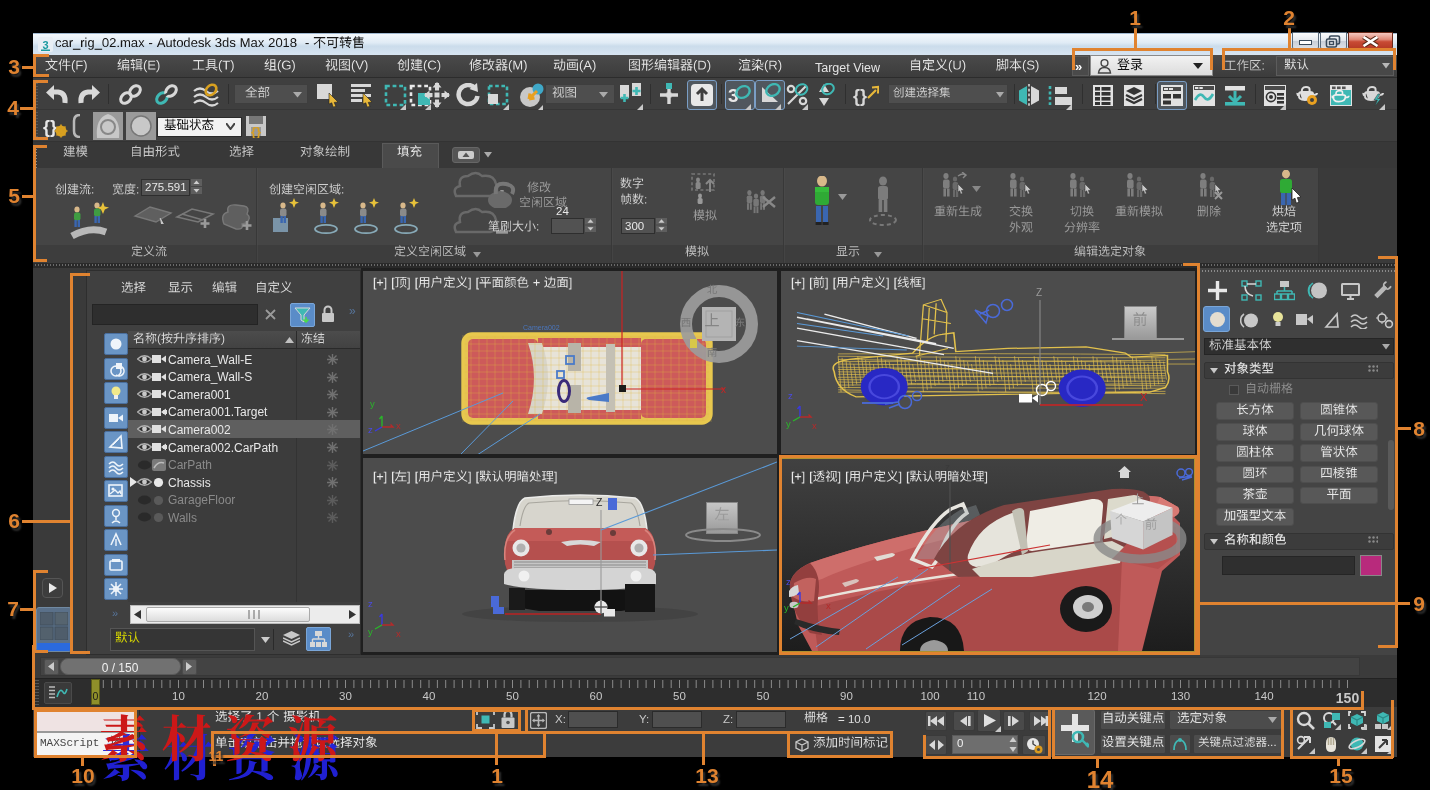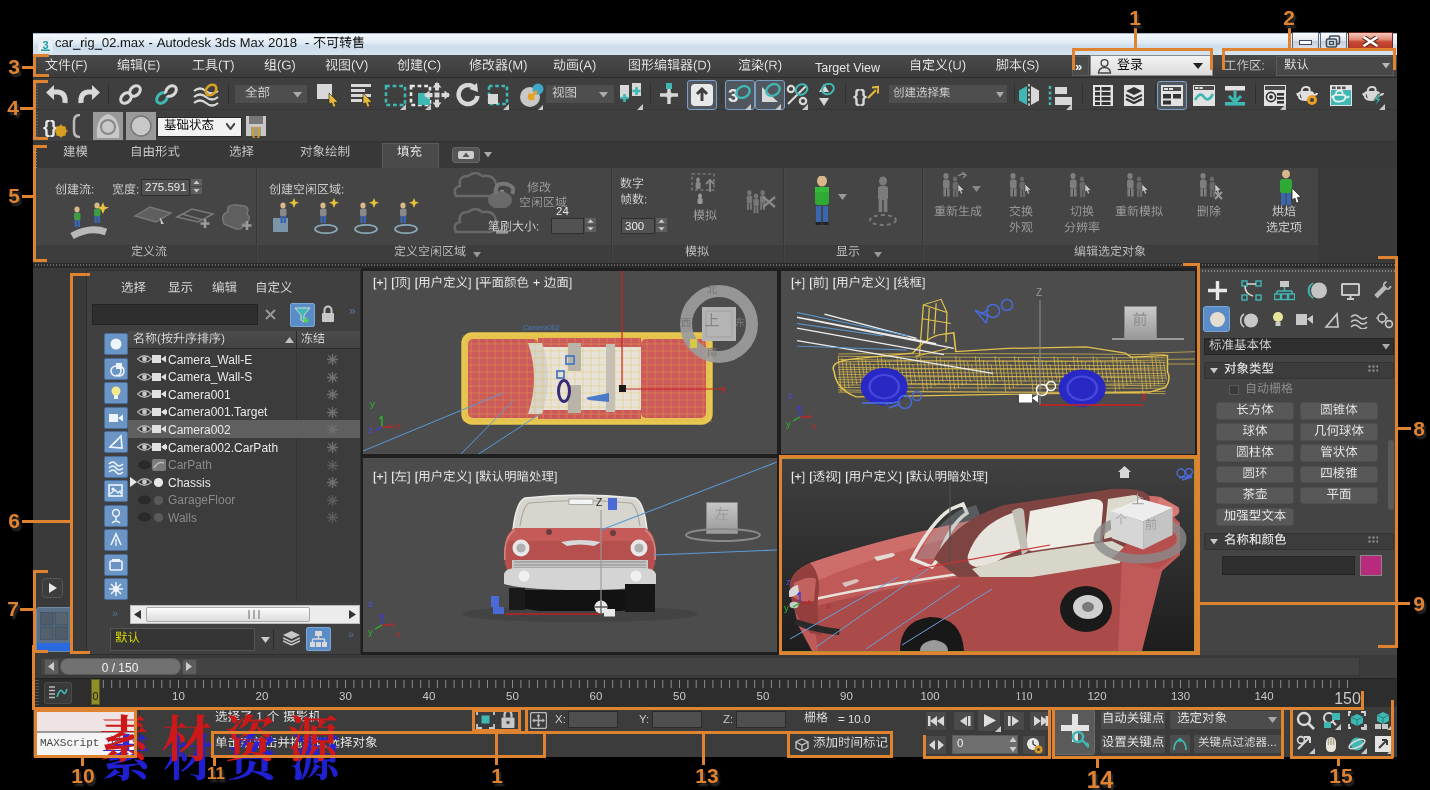--- a/index.html
+++ b/index.html
@@ -1160,25 +1160,25 @@
 <div style="position:absolute;left:178.5px;top:690px;font-family:'Liberation Sans',sans-serif;font-size:11.5px;color:#c8c8c8;font-weight:400;white-space:pre;letter-spacing:0px;transform:translateX(-50%)">10</div>
 <div style="position:absolute;left:262px;top:690px;font-family:'Liberation Sans',sans-serif;font-size:11.5px;color:#c8c8c8;font-weight:400;white-space:pre;letter-spacing:0px;transform:translateX(-50%)">20</div>
 <div style="position:absolute;left:345.5px;top:690px;font-family:'Liberation Sans',sans-serif;font-size:11.5px;color:#c8c8c8;font-weight:400;white-space:pre;letter-spacing:0px;transform:translateX(-50%)">30</div>
 <div style="position:absolute;left:429px;top:690px;font-family:'Liberation Sans',sans-serif;font-size:11.5px;color:#c8c8c8;font-weight:400;white-space:pre;letter-spacing:0px;transform:translateX(-50%)">40</div>
 <div style="position:absolute;left:512.5px;top:690px;font-family:'Liberation Sans',sans-serif;font-size:11.5px;color:#c8c8c8;font-weight:400;white-space:pre;letter-spacing:0px;transform:translateX(-50%)">50</div>
 <div style="position:absolute;left:596px;top:690px;font-family:'Liberation Sans',sans-serif;font-size:11.5px;color:#c8c8c8;font-weight:400;white-space:pre;letter-spacing:0px;transform:translateX(-50%)">60</div>
 <div style="position:absolute;left:679.5px;top:690px;font-family:'Liberation Sans',sans-serif;font-size:11.5px;color:#c8c8c8;font-weight:400;white-space:pre;letter-spacing:0px;transform:translateX(-50%)">50</div>
 <div style="position:absolute;left:763px;top:690px;font-family:'Liberation Sans',sans-serif;font-size:11.5px;color:#c8c8c8;font-weight:400;white-space:pre;letter-spacing:0px;transform:translateX(-50%)">50</div>
 <div style="position:absolute;left:846.5px;top:690px;font-family:'Liberation Sans',sans-serif;font-size:11.5px;color:#c8c8c8;font-weight:400;white-space:pre;letter-spacing:0px;transform:translateX(-50%)">90</div>
 <div style="position:absolute;left:930px;top:690px;font-family:'Liberation Sans',sans-serif;font-size:11.5px;color:#c8c8c8;font-weight:400;white-space:pre;letter-spacing:0px;transform:translateX(-50%)">100</div>
-<div style="position:absolute;left:1024px;top:690px;font-family:Liberation Serif, serif;font-size:11.5px;color:#c8c8c8;font-weight:400;white-space:pre;letter-spacing:0px;transform:translateX(-50%)">110</div>
+<div style="position:absolute;left:976px;top:690px;font-family:Liberation Sans, sans-serif;font-size:11.5px;color:#c8c8c8;font-weight:400;white-space:pre;letter-spacing:0px;transform:translateX(-50%)">110</div>
 <div style="position:absolute;left:1097px;top:690px;font-family:'Liberation Sans',sans-serif;font-size:11.5px;color:#c8c8c8;font-weight:400;white-space:pre;letter-spacing:0px;transform:translateX(-50%)">120</div>
 <div style="position:absolute;left:1180.5px;top:690px;font-family:'Liberation Sans',sans-serif;font-size:11.5px;color:#c8c8c8;font-weight:400;white-space:pre;letter-spacing:0px;transform:translateX(-50%)">130</div>
 <div style="position:absolute;left:1264px;top:690px;font-family:'Liberation Sans',sans-serif;font-size:11.5px;color:#c8c8c8;font-weight:400;white-space:pre;letter-spacing:0px;transform:translateX(-50%)">140</div>
-<div style="position:absolute;left:1347.5px;top:690px;font-family:'Liberation Sans',sans-serif;font-size:16px;color:#c8c8c8;font-weight:400;white-space:pre;letter-spacing:0px;transform:translateX(-50%)">150</div>
+<div style="position:absolute;left:1347.5px;top:690px;font-family:'Liberation Sans',sans-serif;font-size:14px;color:#c8c8c8;font-weight:700;white-space:pre;letter-spacing:0px;transform:translateX(-50%)">150</div>
 <div style="position:absolute;left:91px;top:679px;width:9px;height:26px;background:#8f8f2a;border:1px solid #5c5c18"></div>
 <div style="position:absolute;left:95.5px;top:690px;font-family:'Liberation Sans',sans-serif;font-size:10.5px;color:#1a1a1a;font-weight:400;white-space:pre;letter-spacing:0px;transform:translateX(-50%)">0</div>
 <div style="position:absolute;left:33px;top:707px;width:1364px;height:50px;background:#3c3c3c"></div>
 <div style="position:absolute;left:36px;top:709px;width:101px;height:23px;background:#efe3e3;border:1px solid #999"></div>
 <div style="position:absolute;left:36px;top:732px;width:101px;height:24px;background:#f4f4f4;border:1px solid #999"></div>
 <div style="position:absolute;left:40px;top:737px;font-family:'Liberation Mono',monospace;font-size:11px;color:#444;white-space:pre">MAXScript</div>
 <div style="position:absolute;left:139px;top:708px;width:1px;height:48px;background:#2a2a2a"></div>
 <svg style="position:absolute;left:476px;top:710px;" width="19" height="19" viewBox="0 0 19 19">
       <path d="M1 5 V1 H6 M13 1 H18 V5 M18 14 V18 H13 M6 18 H1 V14" fill="none" stroke="#c8c8c8" stroke-width="1.8"></path>
       <rect x="5.5" y="5.5" width="8" height="8" fill="#3fb8b4"></rect>
@@ -1376,21 +1376,21 @@
 <div style="position:absolute;left:34px;top:755px;width:103px;height:3px;background:#e08330;z-index:10"></div>
 <div style="position:absolute;left:34px;top:709px;width:3px;height:48px;background:#e08330;z-index:10"></div>
 <div style="position:absolute;left:134px;top:709px;width:3px;height:48px;background:#e08330;z-index:10"></div>
 <div style="position:absolute;left:81px;top:757px;width:3px;height:9px;background:#e08330;z-index:10"></div>
 <div style="position:absolute;left:83px;top:764px;transform:translateX(-50%);font-family:'Liberation Sans',sans-serif;font-size:21px;font-weight:bold;color:#e08330;z-index:11;text-shadow:2px 3px 2px #2e2e2e">10</div>
 <div style="position:absolute;left:211px;top:731px;width:335px;height:3px;background:#e08330;z-index:10"></div>
 <div style="position:absolute;left:211px;top:755px;width:335px;height:3px;background:#e08330;z-index:10"></div>
 <div style="position:absolute;left:211px;top:731px;width:3px;height:26px;background:#e08330;z-index:10"></div>
 <div style="position:absolute;left:543px;top:731px;width:3px;height:26px;background:#e08330;z-index:10"></div>
 <div style="position:absolute;left:213px;top:757px;width:3px;height:9px;background:#e08330;z-index:10"></div>
-<div style="position:absolute;left:216px;top:764px;transform:translateX(-50%);font-family:'Liberation Sans',sans-serif;font-size:17px;font-weight:bold;color:#e08330;z-index:11;text-shadow:2px 3px 2px #2e2e2e">11</div>
+<div style="position:absolute;left:216px;top:748px;transform:translateX(-50%);font-family:'Liberation Sans',sans-serif;font-size:14px;font-weight:bold;color:#e08330;z-index:11;text-shadow:2px 3px 2px #2e2e2e">11</div>
 <div style="position:absolute;left:472px;top:709px;width:49px;height:3px;background:#e08330;z-index:10"></div>
 <div style="position:absolute;left:472px;top:729px;width:49px;height:3px;background:#e08330;z-index:10"></div>
 <div style="position:absolute;left:472px;top:709px;width:3px;height:22px;background:#e08330;z-index:10"></div>
 <div style="position:absolute;left:518px;top:709px;width:3px;height:22px;background:#e08330;z-index:10"></div>
 <div style="position:absolute;left:495px;top:731px;width:3px;height:34px;background:#e08330;z-index:10"></div>
 <div style="position:absolute;left:497px;top:764px;transform:translateX(-50%);font-family:'Liberation Sans',sans-serif;font-size:21px;font-weight:bold;color:#e08330;z-index:11;text-shadow:2px 3px 2px #2e2e2e">1</div>
 <div style="position:absolute;left:525px;top:708px;width:3px;height:25px;background:#e08330;z-index:10"></div>
 <div style="position:absolute;left:525px;top:731px;width:262px;height:3px;background:#e08330;z-index:10"></div>
 <div style="position:absolute;left:787px;top:731px;width:106px;height:3px;background:#e08330;z-index:10"></div>
 <div style="position:absolute;left:787px;top:755px;width:106px;height:3px;background:#e08330;z-index:10"></div>

